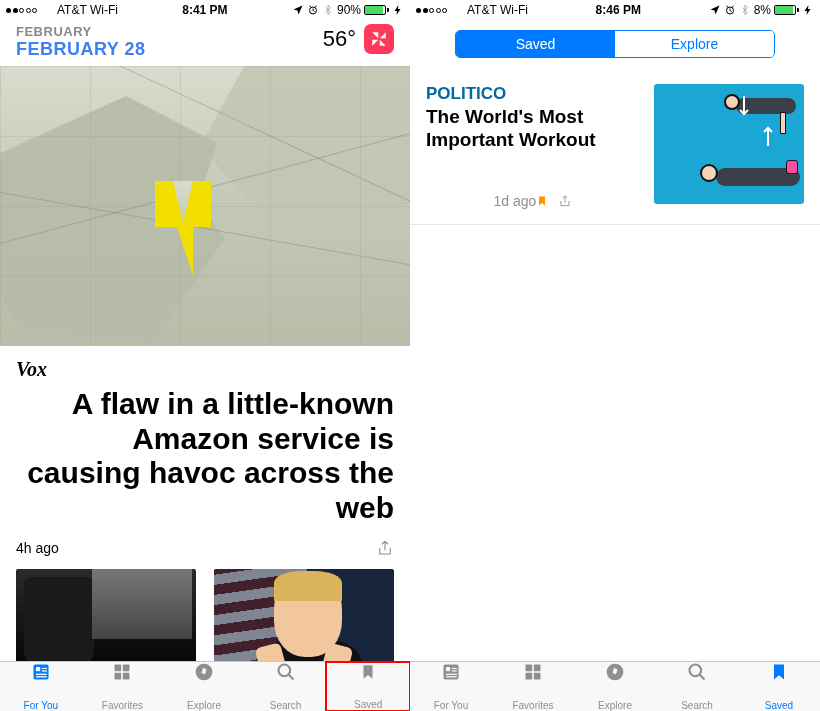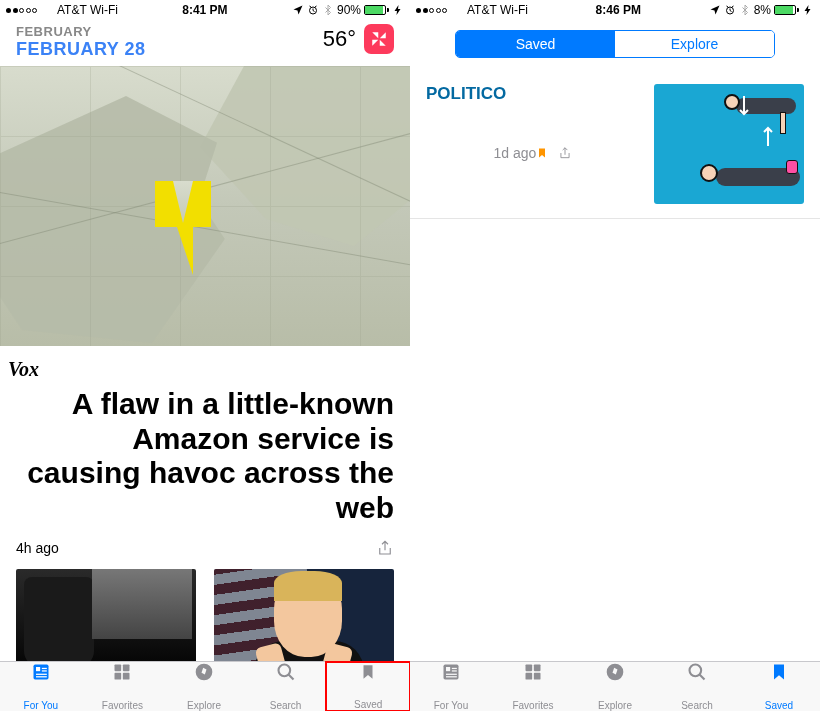--- a/index.html
+++ b/index.html
@@ -115,21 +115,21 @@
       position:absolute; left:20px; top:40px; width:0; height:0;
       border-left:18px solid transparent; border-right:0 solid transparent;
       border-top: 54px solid #f2df00;
     }
     .hero .vmark .vcut {
       position:absolute; left:18px; top:0; width:20px; height:42px;
       background: linear-gradient(#d8dccd,#c5cab7);
       clip-path: polygon(0 0, 100% 0, 50% 100%);
     }
 
-    .src { padding: 12px 8px 4px; font-family: Georgia, serif; font-style:italic; font-weight:bold; font-size:20px; }
+    .src { padding: 12px 16px 4px; font-family: Georgia, serif; font-style:italic; font-weight:bold; font-size:20px; }
     .headline { padding: 2px 16px 8px; font-size:30px; line-height:1.15; font-weight:800;text-align:right; }
     .meta-row { padding: 4px 16px 10px; display:flex; justify-content:space-between; align-items:center; color:#000000; font-size:14px; }
     .share-icon { width:18px; height:22px; stroke:#8e8e93; fill:none; stroke-width:1.5;}
     .thumbs { display:flex; gap:18px; padding:0 16px; }
     .thumb { flex:1; }
     .thumb .img { height:110px; border-radius:2px; overflow:hidden; position:relative; }
     .thumb .src2 { margin-top:6px; font-weight:900; font-size:14px; letter-spacing:0.5px; }
     .thumb1 .img { background:linear-gradient(180deg,#2a2a2a,#000); }
     .thumb1 .seat { position:absolute; left:8px; top:8px; width:70px; height:90px; background:#1a1a1a; border-radius:8px 8px 16px 16px; }
     .thumb1 .cam { position:absolute; right:4px; top:0; width:100px; height:70px; background:linear-gradient(#777,#444); }
@@ -393,20 +393,21 @@
   </div>
 
   <div class="segmented">
     <div class="seg active">Saved</div>
     <div class="seg inactive">Explore</div>
   </div>
 
   <div class="saved-item">
     <div class="txtcol">
       <div class="src3">POLITICO</div>
+      <div class="title">The World's Most Important Workout</div>
       <div class="meta2">
         <span>1d ago</span>
         <span class="actions">
           <svg class="bookmark-mini" viewBox="0 0 24 24">
               <path d="M6 3h12v18l-6-5-6 5z"></path>
             </svg>
           <svg class="share-mini" viewBox="0 0 24 24">
               <path d="M12 3v12M8 7l4-4 4 4M5 12v8h14v-8"></path>
             </svg>
         </span>

